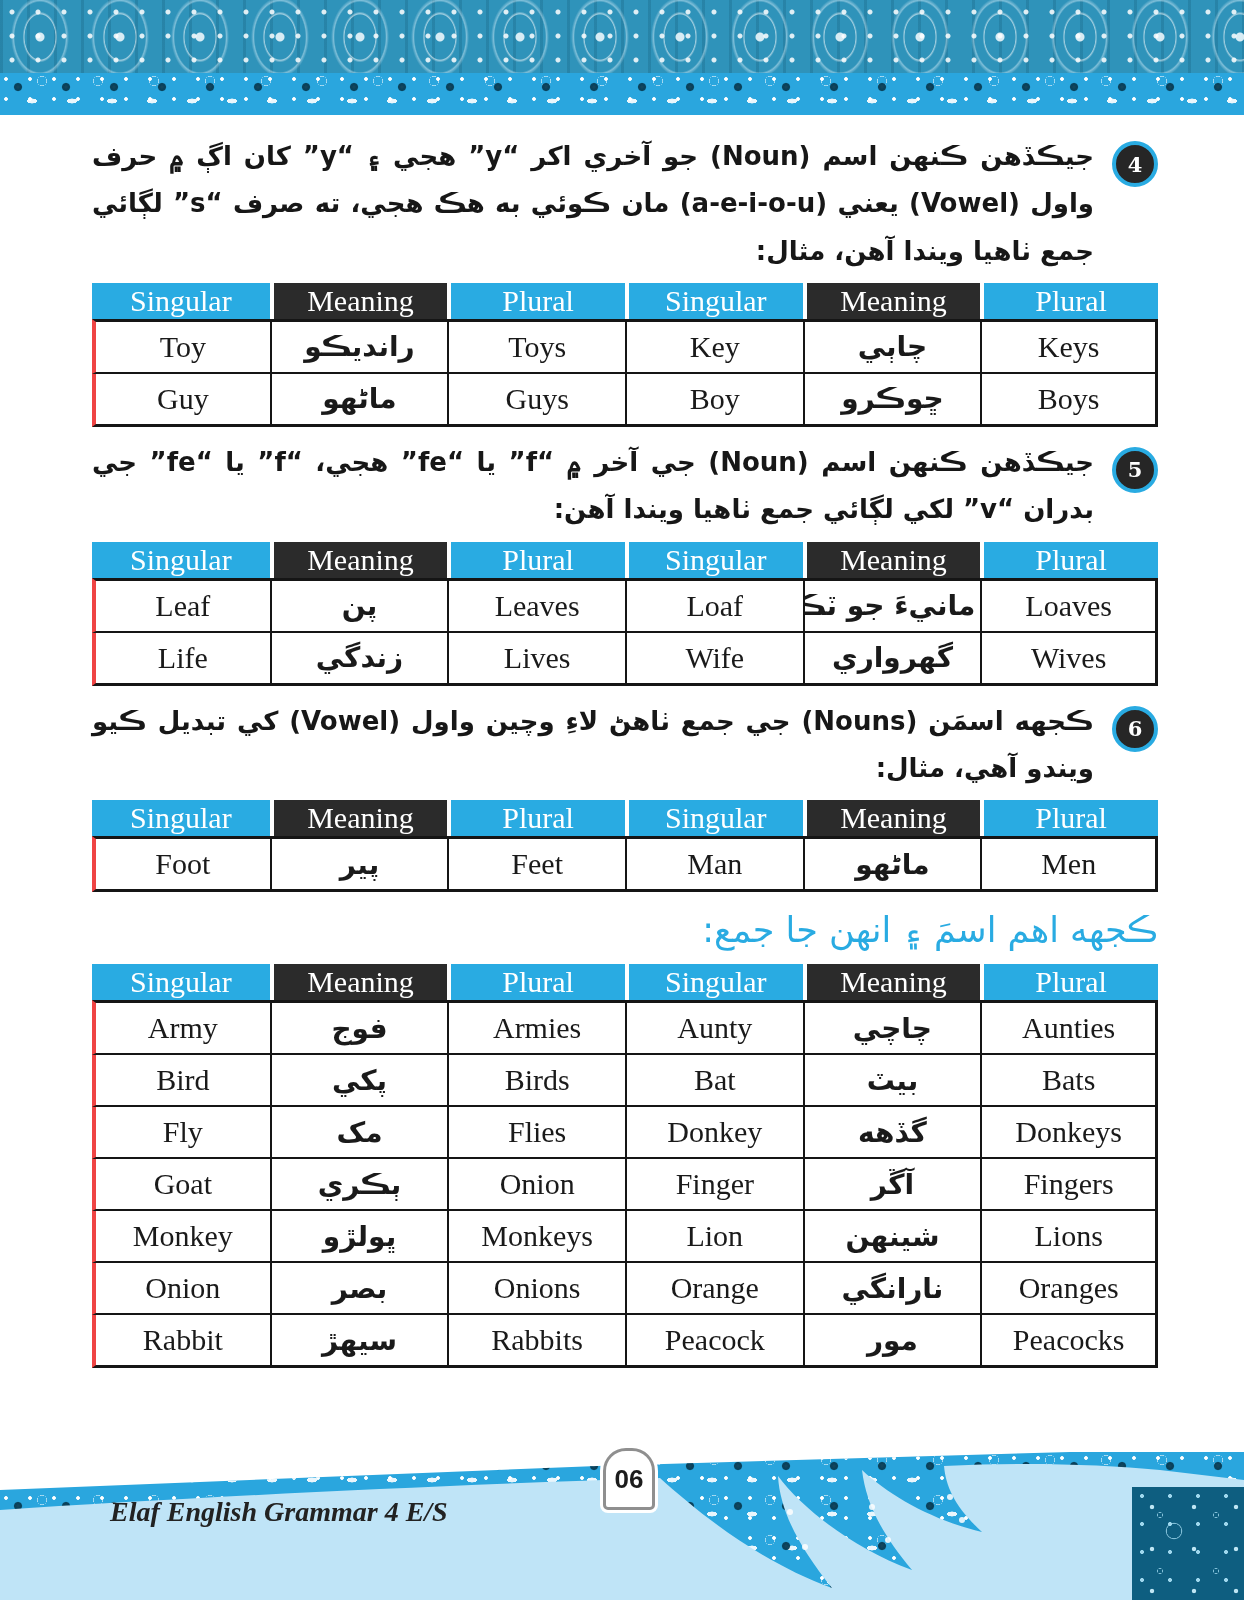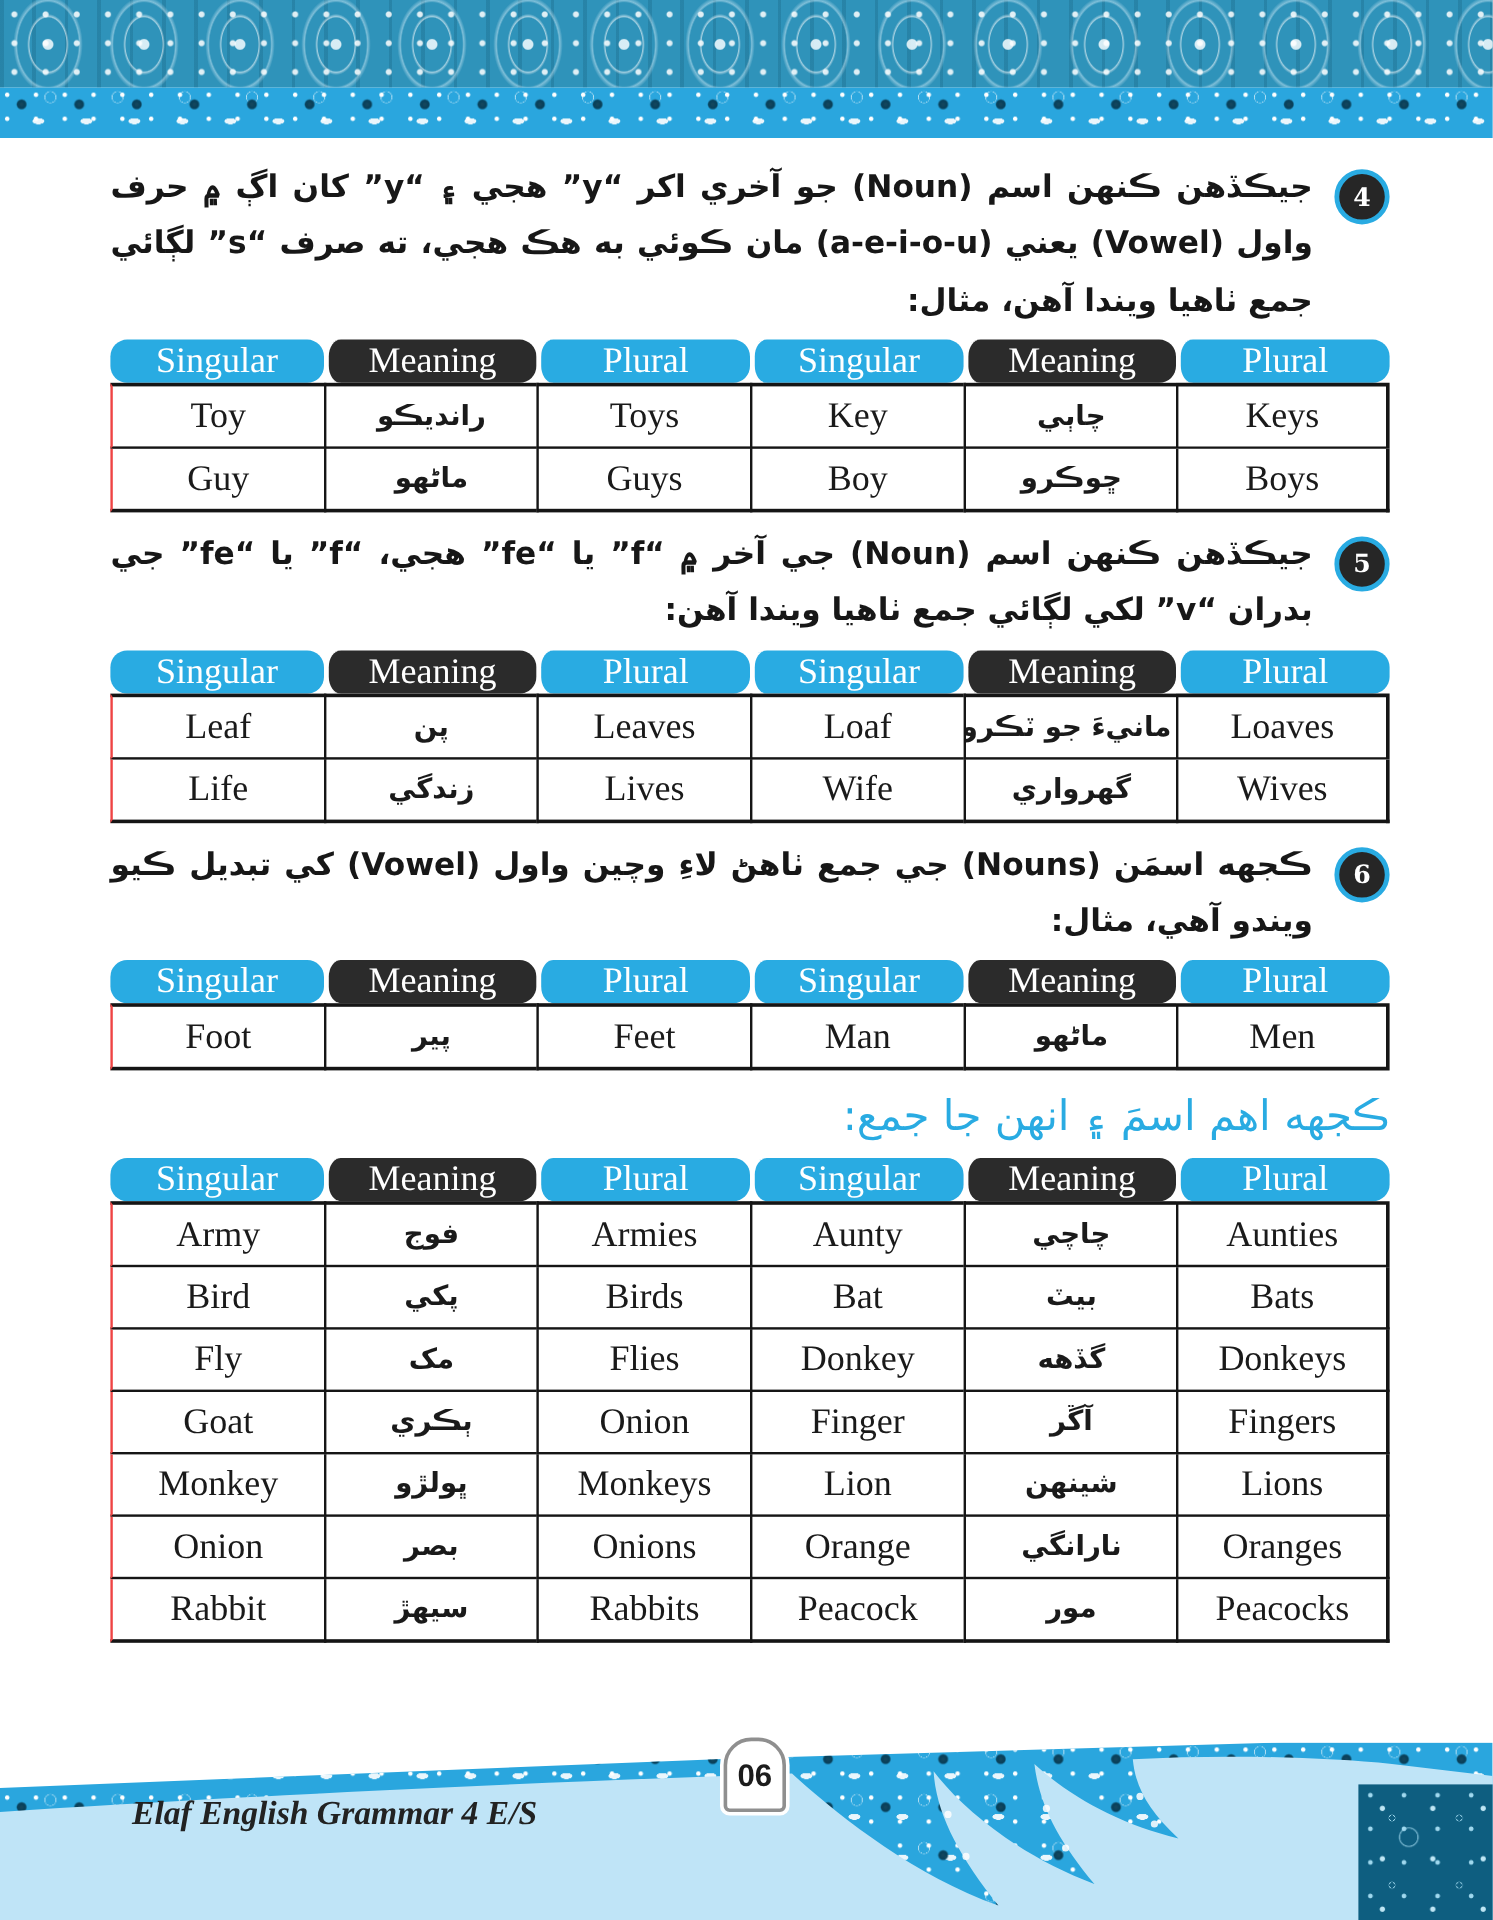--- a/index.html
+++ b/index.html
@@ -53,34 +53,34 @@
     color:#fff;font:700 21px "DejaVu Serif",serif;}
   .blue-heading{direction:rtl;text-align:right;color:#29abe2;
     font-family:"DejaVu Sans",sans-serif;font-weight:400;font-size:35px;
     margin:18px 0 14px;}
 
   
   table.vocab{width:100%;border-collapse:separate;border-spacing:0;
     table-layout:fixed;margin:8px 0 4px;}
   table.vocab th{
     height:36px;font-family:"Liberation Serif",serif;font-weight:400;
-    font-size:30px;color:#ffffff;text-align:center;vertical-align:middle;padding:0;border-radius:14px;}
+    font-size:30px;color:#ffffff;text-align:center;vertical-align:middle;padding:0;}
   table.vocab th.blue{background:#29abe2;}
   table.vocab th.dark{background:#2b2b2b;}
   table.vocab th + th{border-left:4px solid #ffffff;}
   table.vocab td{
     height:50px;text-align:center;vertical-align:middle;padding:0 4px;
     font-family:"Liberation Serif",serif;font-size:30px;color:#1a1a1a;
     border-left:2px solid #151515;border-bottom:2px solid #151515;
     overflow:hidden;white-space:nowrap;}
-  table.vocab td:first-child{border-left:2px solid #ef4444;}
+  table.vocab td:first-child{border-left:4px solid #ef4444;}
   table.vocab td:last-child{border-right:3px solid #151515;}
   table.vocab tbody tr:first-child td{border-top:3px solid #151515;}
   table.vocab tbody tr:last-child td{border-bottom:3px solid #151515;}
-  table.vocab td.ar{font-family:"DejaVu Sans",sans-serif;font-weight:700;font-size:23px;}
+  table.vocab td.ar{font-family:"DejaVu Sans",sans-serif;font-weight:700;font-size:28px;}
   table.vocab col{width:16.66%;}
 
   
   .footer{position:absolute;left:0;bottom:0;width:1244px;height:148px;}
   .footer-pattern{position:absolute;inset:0;
     clip-path:polygon(0 38px,48% 14px,86% 0,100% 0,100% 100%,0 100%);}
   .footer-wave{position:absolute;inset:0;width:100%;height:100%;}
   .corner{position:absolute;right:0;bottom:0;width:112px;height:113px;}
   .book-title{position:absolute;left:110px;top:44px;
     font:italic 700 28px "Liberation Serif",serif;color:#222222;}

